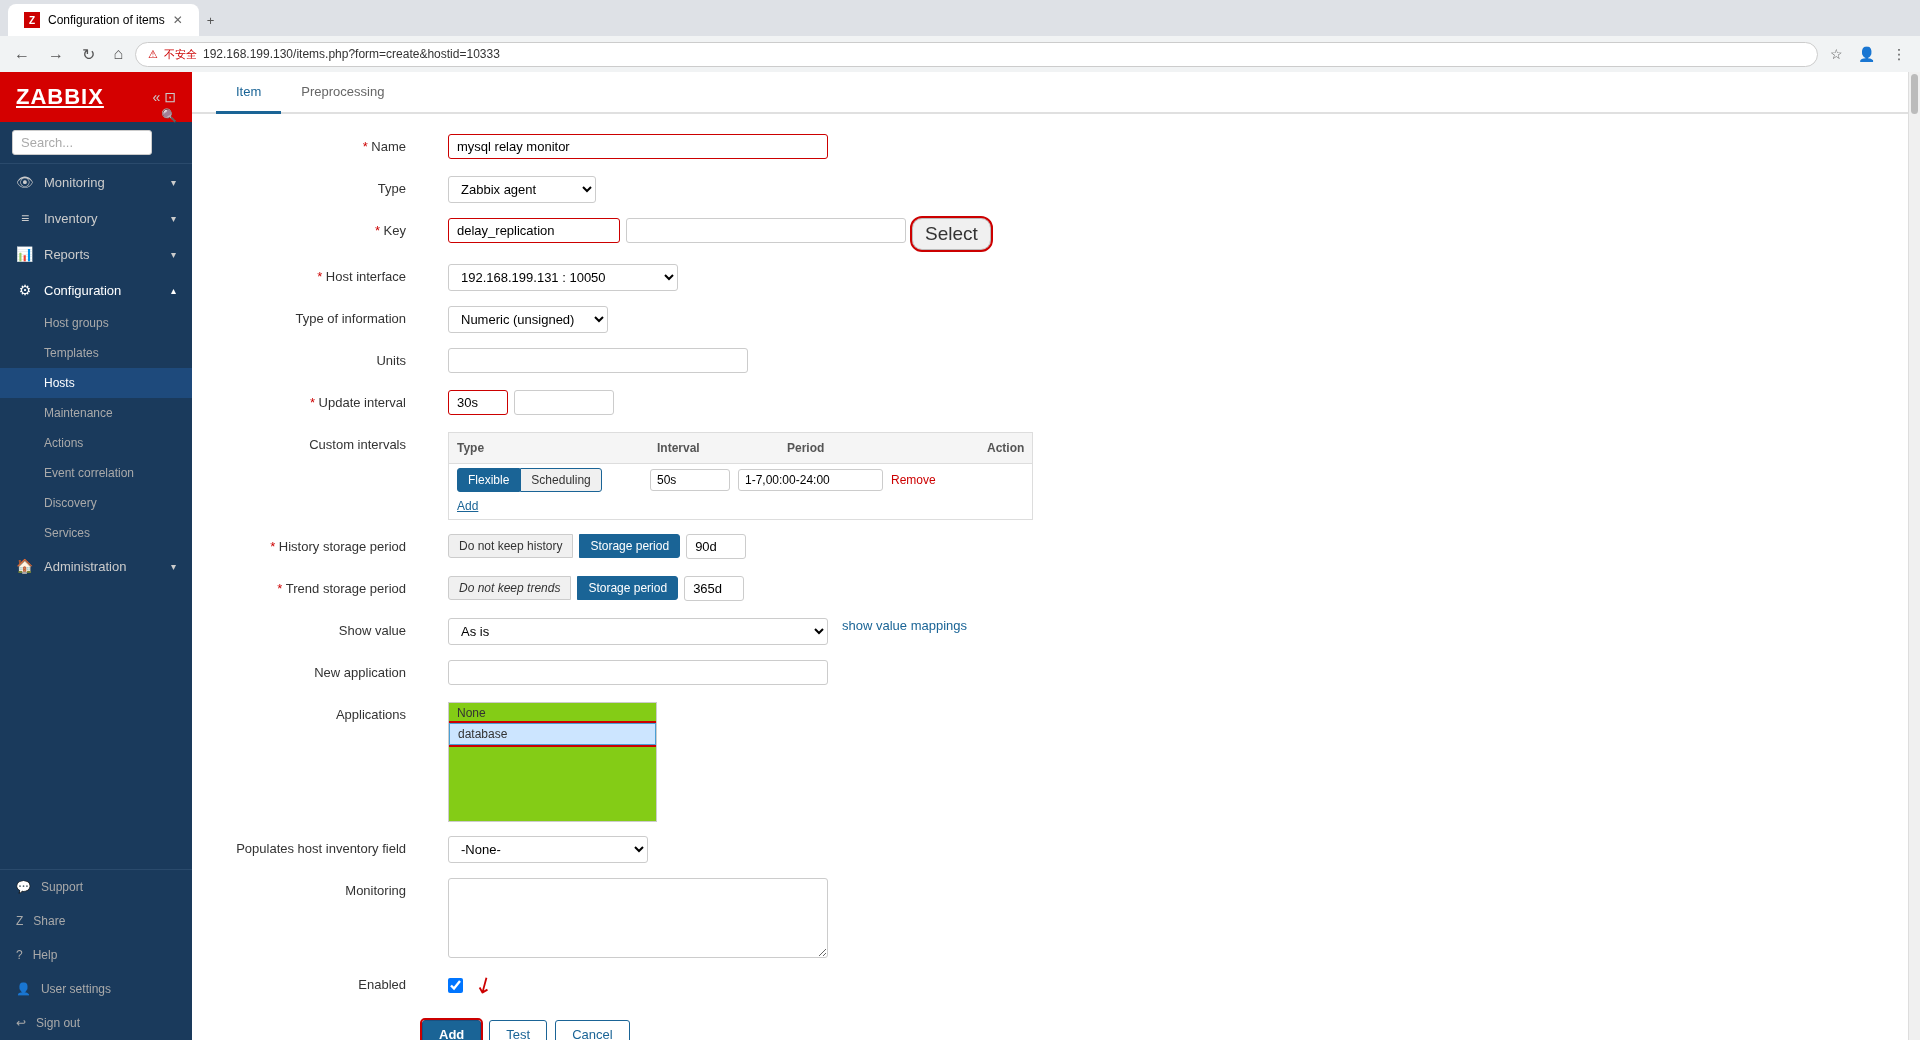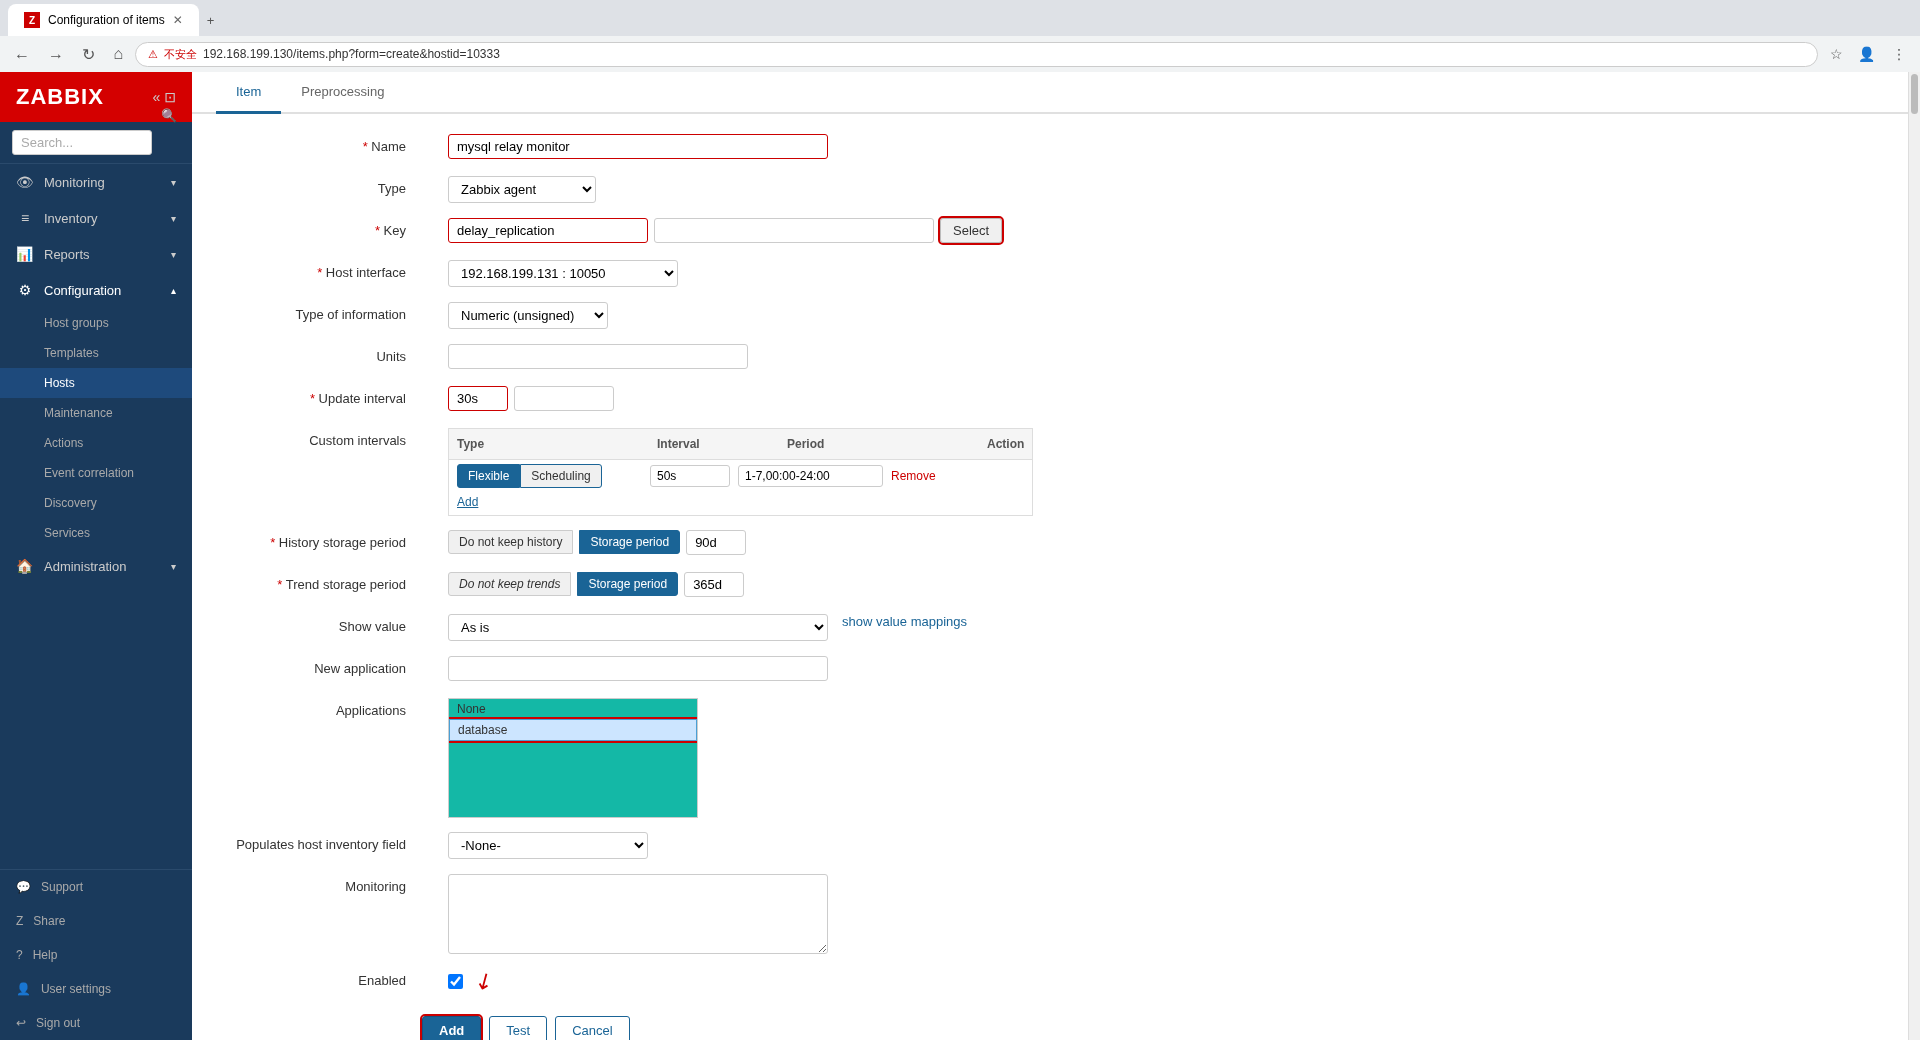--- a/index.html
+++ b/index.html
@@ -19,21 +19,21 @@
     .address-warning { color: #cc0000; font-size: 11px; }
     .toolbar-actions { display: flex; gap: 4px; }
     .toolbar-icon { background: none; border: none; cursor: pointer; color: #555; font-size: 14px; padding: 4px 6px; border-radius: 50%; }
 
     
     .app-container { display: flex; flex: 1; overflow: hidden; }
 
     
     .sidebar { width: 192px; background: #1a3a5c; flex-shrink: 0; display: flex; flex-direction: column; color: white; overflow-y: auto; }
     .sidebar-logo { background: #d40000; padding: 12px 16px; display: flex; align-items: center; justify-content: space-between; }
-    .sidebar-logo-text { font-size: 22px; font-weight: bold; color: white; letter-spacing: 1px; }
+    .sidebar-logo-text { font-size: 22px; font-weight: bold; color: white; letter-spacing: 1px; text-decoration: underline; }
     .sidebar-logo-icons { display: flex; gap: 4px; color: #ccc; font-size: 14px; }
     .sidebar-search { padding: 8px 12px; border-bottom: 1px solid #2a4a6c; }
     .sidebar-search input { width: 100%; background: #2a4a6c; border: none; color: white; padding: 5px 8px; border-radius: 3px; font-size: 12px; }
     .sidebar-search input::placeholder { color: #aaa; }
     .nav-item { display: flex; align-items: center; padding: 10px 16px; cursor: pointer; color: #ccc; font-size: 13px; gap: 10px; }
     .nav-item.expanded { color: white; }
     .nav-icon { width: 18px; text-align: center; font-size: 14px; }
     .nav-arrow { margin-left: auto; font-size: 10px; }
 
     .nav-sub-item { display: flex; align-items: center; padding: 8px 16px 8px 44px; cursor: pointer; color: #aaa; font-size: 12px; }
@@ -62,22 +62,22 @@
       padding: 4px 8px;
       font-size: 13px;
       border-radius: 3px;
       background: white;
     }
 
     .input-red-border { border: 1px solid #cc0000 !important; }
 
     .name-input { width: 380px; }
     .type-select { width: 148px; }
-    .key-input { width: 200px; }
-    .select-btn { background: #f0f0f0; border: 1px solid #bbb; padding: 4px 12px; cursor: pointer; font-size: 13px; border-radius: 3px; color: #333; }
+    .key-input { width: 172px; }
+    .select-btn { background: #f0f0f0; border: 1px solid #bbb; padding: 4px 12px; cursor: pointer; font-size: 19px; border-radius: 10px; color: #333; }
 
     .host-interface-select { width: 230px; }
     .info-type-select { width: 160px; }
     .units-input { width: 300px; }
     .update-interval-input { width: 60px; }
     .update-interval-extra { width: 100px; }
 
     
     .show-value-select { width: 380px; }
     .show-value-link { color: #1a6496; text-decoration: none; font-size: 13px; cursor: pointer; margin-left: 8px; }
@@ -369,21 +369,21 @@
         <div class="form-label">New application</div>
         <div class="form-control-area">
           <input type="text" class="new-app-input" value="" style="">
         </div>
       </div>
 
       <div class="form-row" style="align-items:flex-start;">
         <div class="form-label">Applications</div>
         <div class="form-control-area">
           <div style="position:relative; width:260px;">
-            <div style="width:250px; height:120px; border:1px solid #ccc; overflow-y:auto; font-size:12px; background:#14b8a6;">
+            <div style="width:209px; height:120px; border:1px solid #ccc; overflow-y:auto; font-size:12px; background:#84cc16;">
               <div class="app-list-none">None</div>
               <div class="app-list-item selected" style="outline:2px solid #cc0000;">database</div>
             </div>
           </div>
         </div>
       </div>
 
       <div class="form-row">
         <div class="form-label">Populates host inventory field</div>
         <div class="form-control-area">

